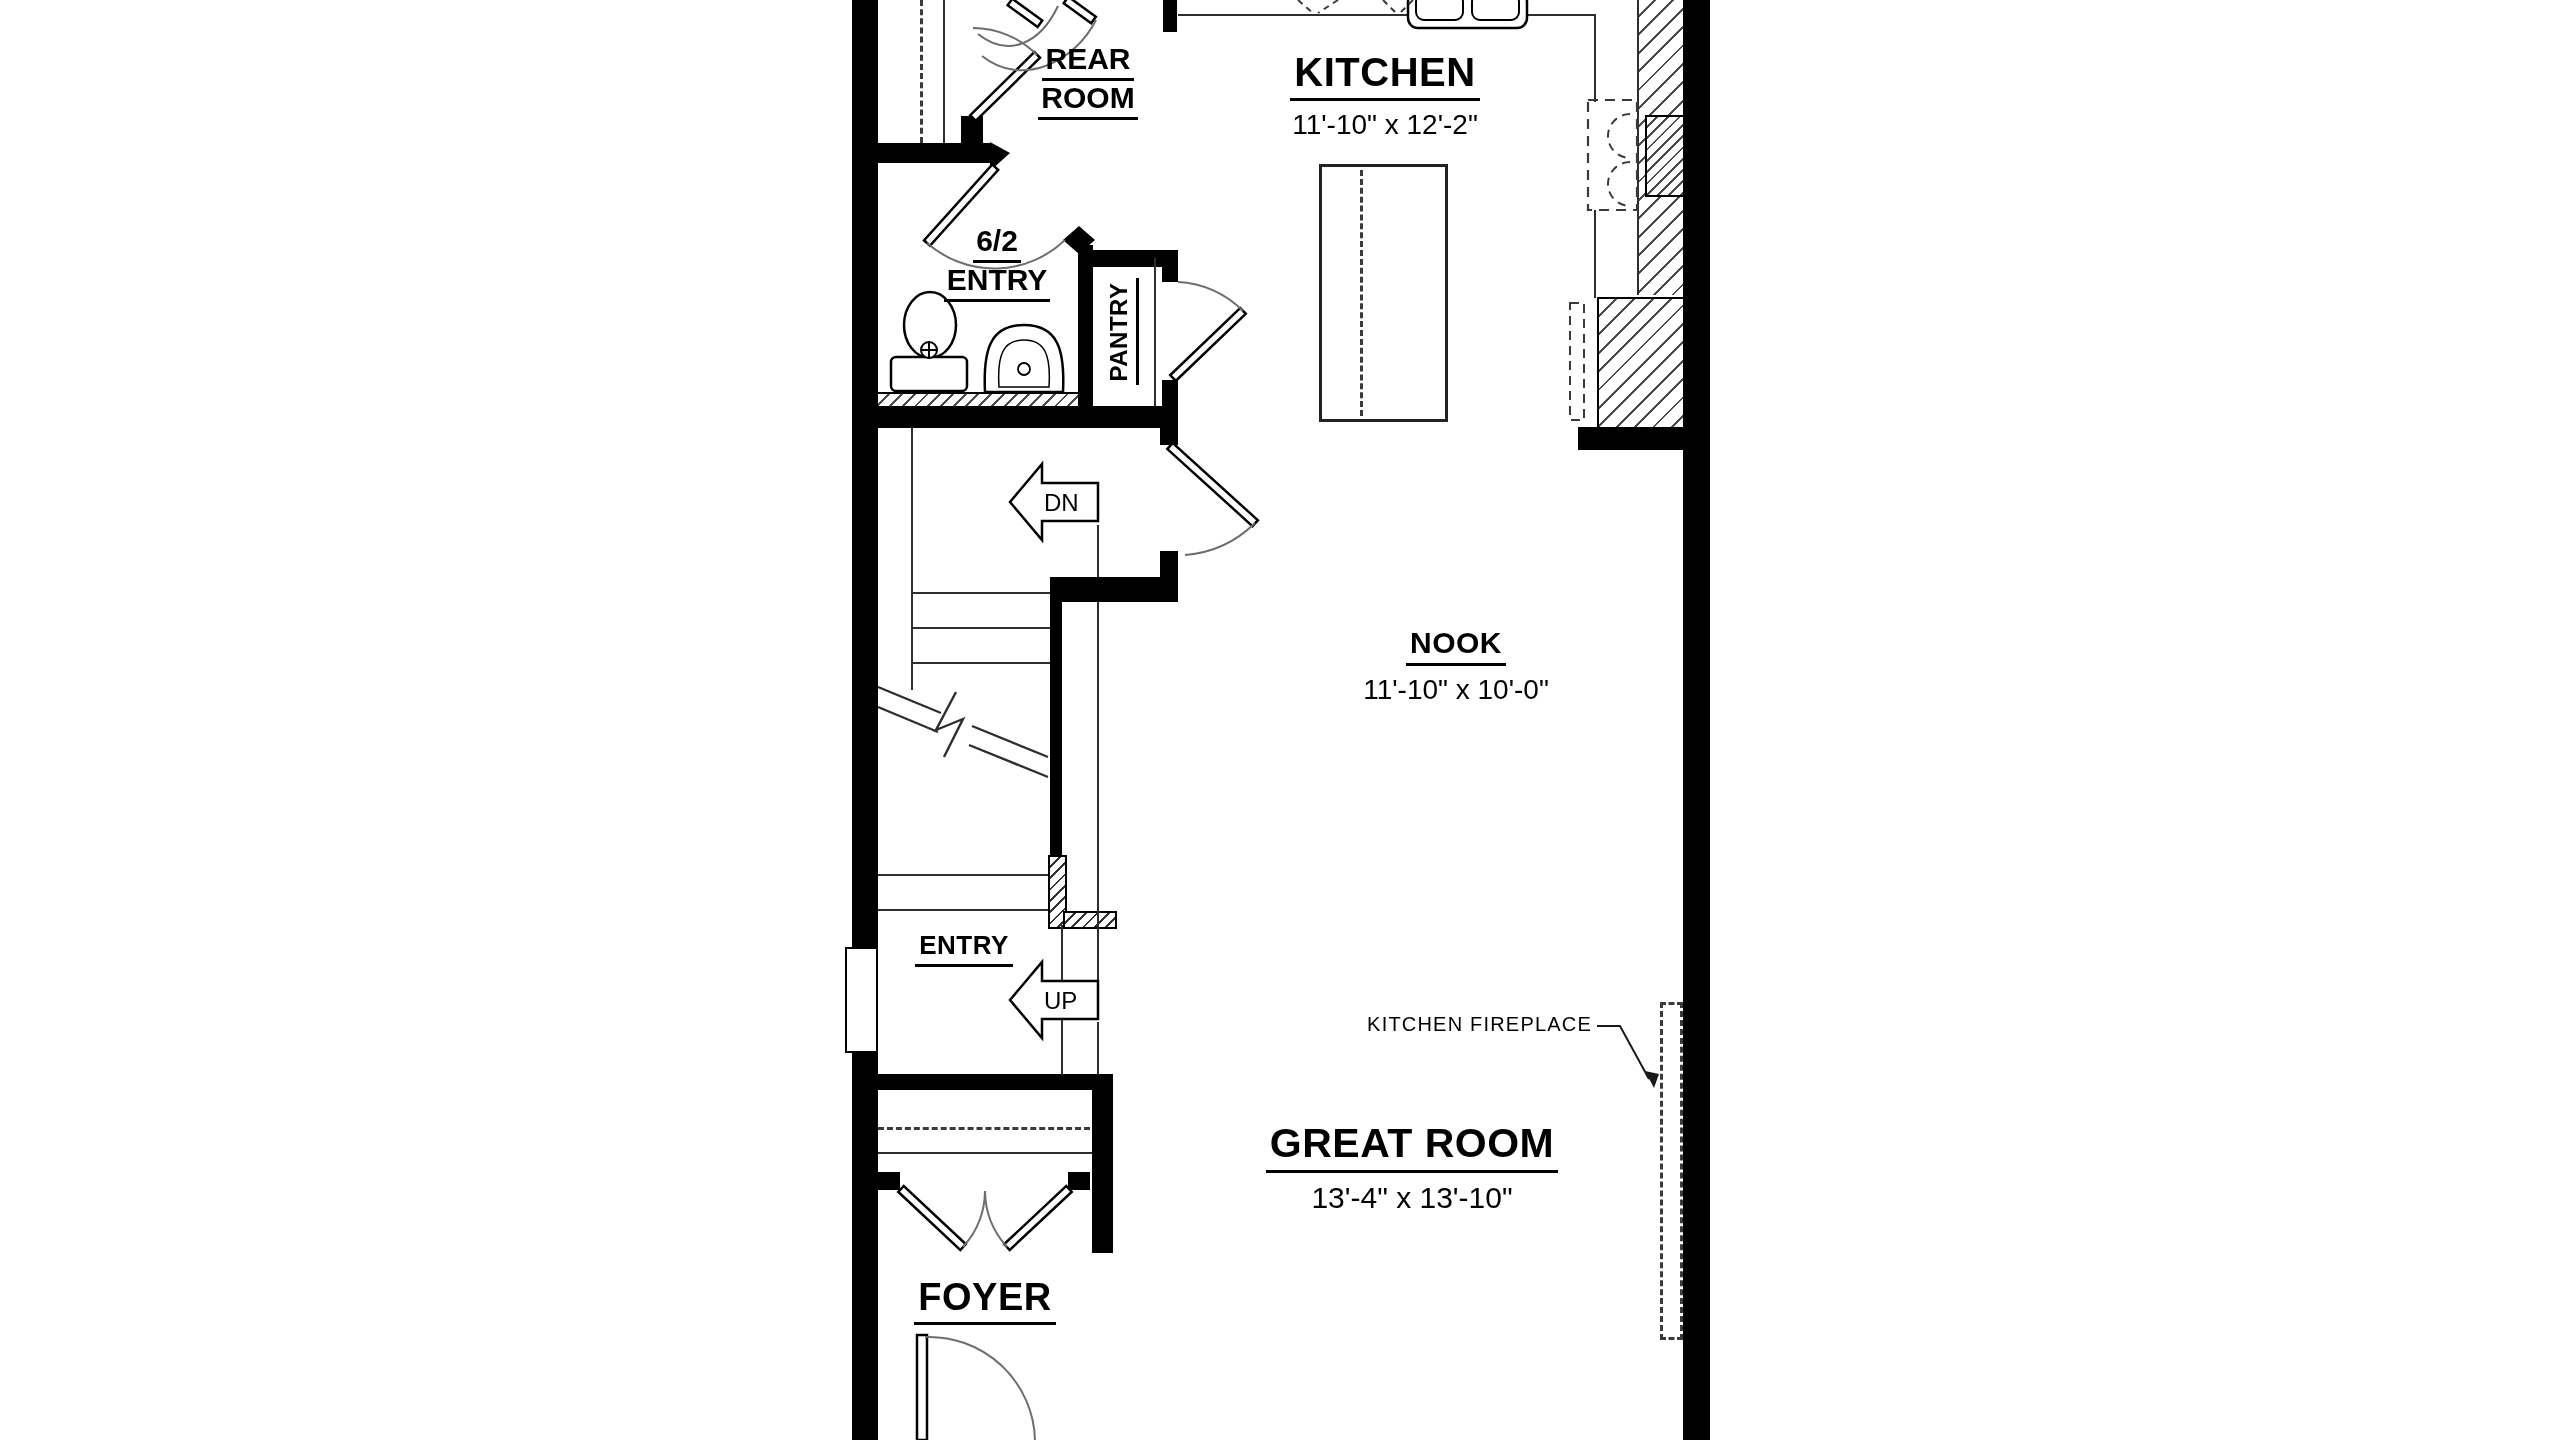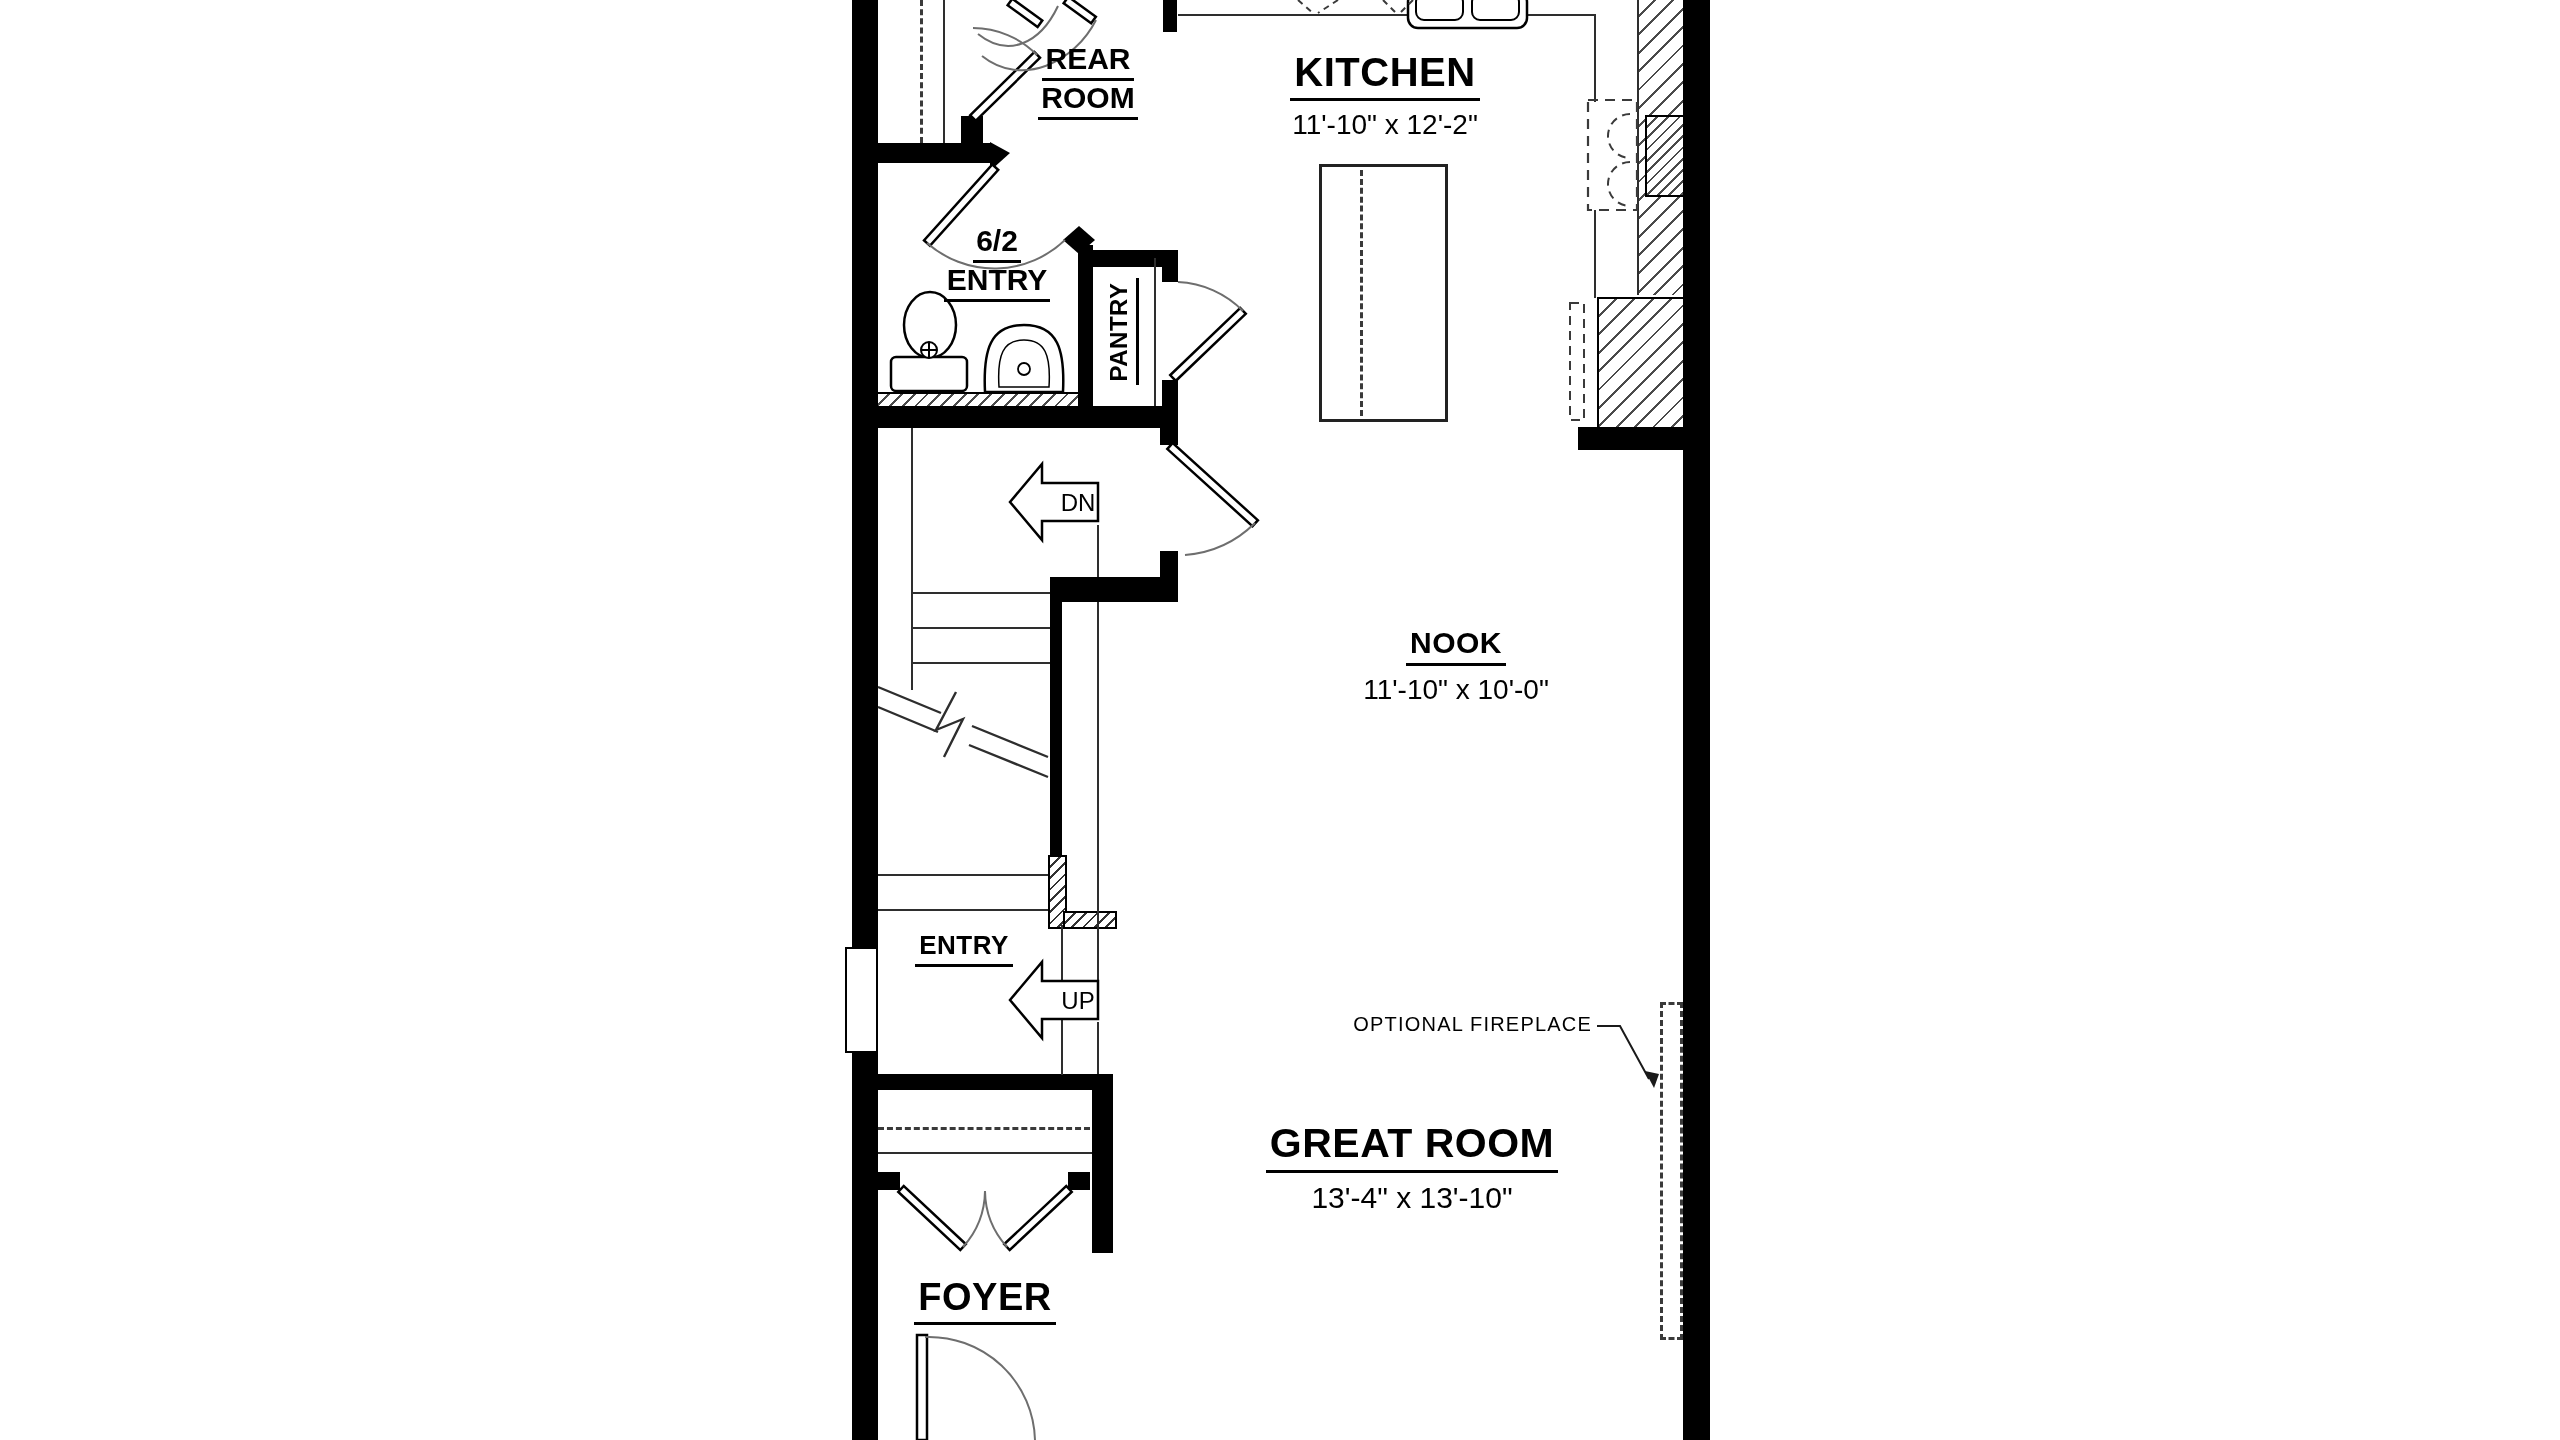--- a/index.html
+++ b/index.html
@@ -12,21 +12,21 @@
   .hatch{position:absolute;z-index:1;background:repeating-linear-gradient(135deg,#fff 0 11px,#4a4a4a 11px 13px);}
   .hatch.fine{background:repeating-linear-gradient(135deg,#fff 0 6px,#4a4a4a 6px 8px);border:2px solid #000;}
   .hatch.box{border:2px solid #000;}
   .hatch.small{background:repeating-linear-gradient(135deg,#fff 0 6px,#333 6px 8px);border:2px solid #000;}
   .strip{background:repeating-linear-gradient(135deg,#fff 0 7px,#4a4a4a 7px 9px);border-top:2px solid #000;}
   #linework{position:absolute;left:0;top:0;z-index:3;}
   .room-label{position:absolute;z-index:4;display:flex;flex-direction:column;align-items:center;text-align:center;}
   .rl-main{font-weight:bold;border-bottom:3px solid #000;padding:0 4px 3px 4px;letter-spacing:.5px;white-space:nowrap;}
   .rl-dims{font-weight:normal;margin-top:8px;white-space:nowrap;}
   .rl-stack span{display:block;font-weight:bold;border-bottom:3px solid #000;padding:0 3px 2px 3px;margin:0 auto 0 auto;white-space:nowrap;width:max-content;}
-  .arrow-txt{position:absolute;z-index:5;font-size:24px;text-align:center;margin-left:9px;}
+  .arrow-txt{position:absolute;z-index:5;font-size:24px;}
   .note{position:absolute;z-index:4;font-size:20px;letter-spacing:1.2px;white-space:nowrap;}
   .win{position:absolute;z-index:3;background:#fff;border:2px solid #000;box-sizing:border-box;}
   .dashedbox{position:absolute;z-index:2;border:3px dashed #3a3a3a;box-sizing:border-box;background:#fff;}
 </style>
 </head>
 <body>
 
 <div id="canvas">
 
   <div class="wall" style="left:852px;top:0;width:26px;height:947px"></div>
@@ -182,15 +182,15 @@
     <span class="rl-dims" style="font-size:30px">13'-4" x 13'-10"</span>
   </div>
 
   <div class="room-label" style="left:885px;top:1276px;width:200px">
     <span class="rl-main" style="font-size:38px">FOYER</span>
   </div>
 
   <div class="arrow-txt" style="left:1044px;top:489px;width:50px">DN</div>
   <div class="arrow-txt" style="left:1044px;top:987px;width:50px">UP</div>
 
-  <div class="note" style="left:1352px;top:1013px;width:240px;text-align:right">OPTIONAL FIREPLACE</div>
+  <div class="note" style="left:1352px;top:1013px;width:240px;text-align:right">KITCHEN FIREPLACE</div>
 
 </div>
 
 </body></html>

